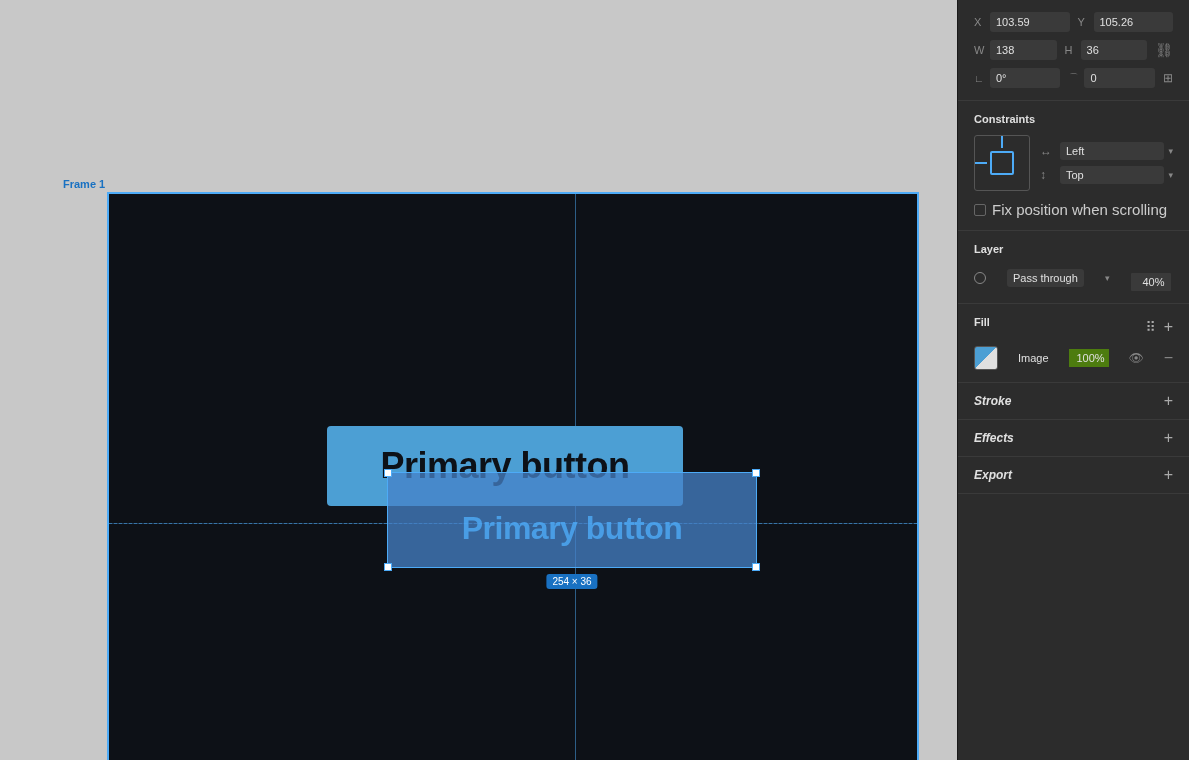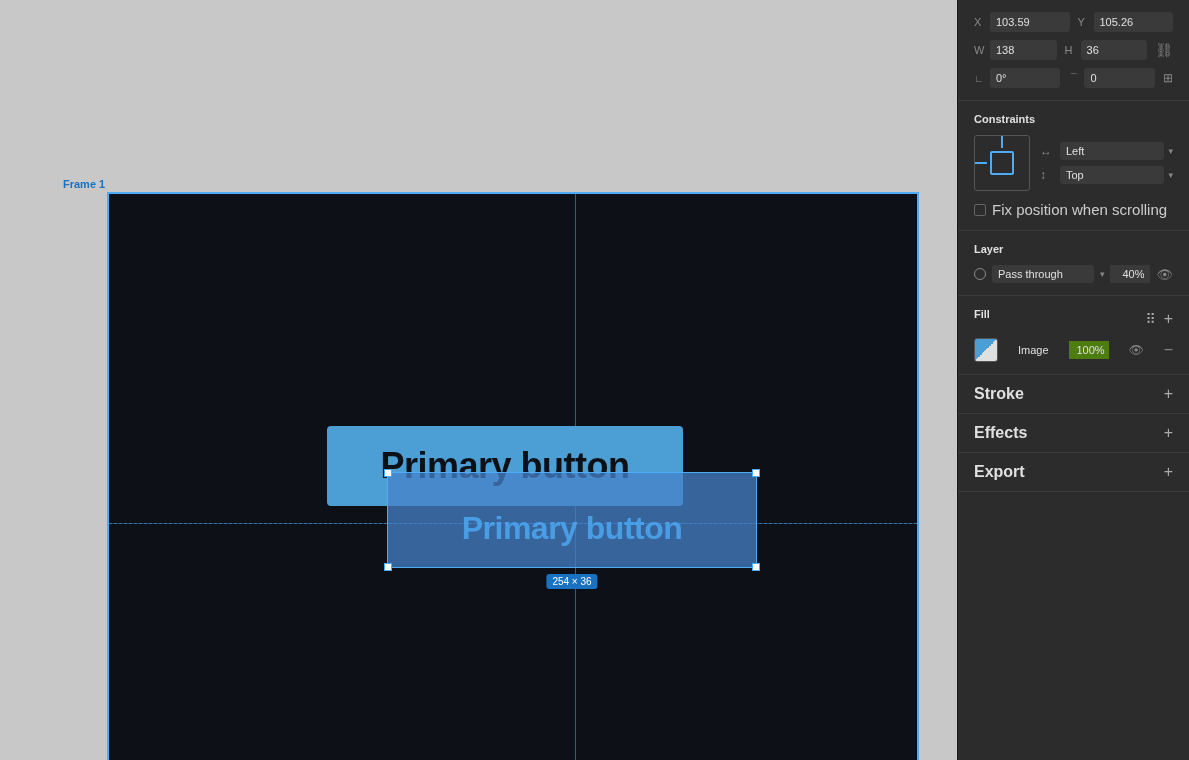--- a/index.html
+++ b/index.html
@@ -296,21 +296,21 @@
     }
     .fix-scroll-label {
       font-size: 15px;
       color: #ccc;
     }
 
     
     .layer-row {
       display: flex;
       align-items: center;
-      gap: 6px;
+      gap: 21px;
     }
     .layer-circle {
       width: 12px;
       height: 12px;
       border: 1.5px solid #888;
       border-radius: 50%;
       flex-shrink: 0;
     }
     .layer-mode {
       background: #3a3a3a;
@@ -328,20 +328,21 @@
     .layer-opacity {
       background: #3a3a3a;
       border: none;
       color: #e0e0e0;
       font-size: 11px;
       padding: 3px 6px;
       border-radius: 1px;
       width: 40px;
       text-align: right;
       outline: none;
+      margin-top: 8px;
     }
     .eye-icon {
       color: #888;
       font-size: 13px;
       cursor: pointer;
     }
 
     
     .section-header {
       display: flex;
@@ -409,23 +410,24 @@
     
     .collapsible-section {
       padding: 10px 16px;
       border-bottom: 1px solid #3a3a3a;
       display: flex;
       align-items: center;
       justify-content: space-between;
       cursor: pointer;
     }
     .collapsible-title {
-      font-size: 16px;
+      font-size: 12px;
       font-weight: 600;
       color: #e0e0e0;
+      font-style: italic;
     }
   </style>
 </head>
 <body>
 
 <div id="canvas-area">
   <span class="frame-label">Frame 1</span>
 
   <div class="frame-container">
 

